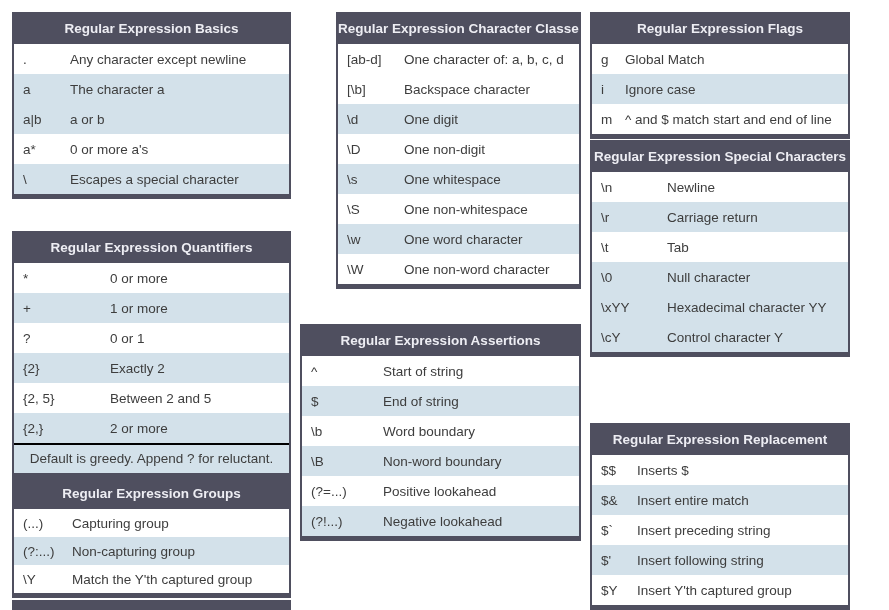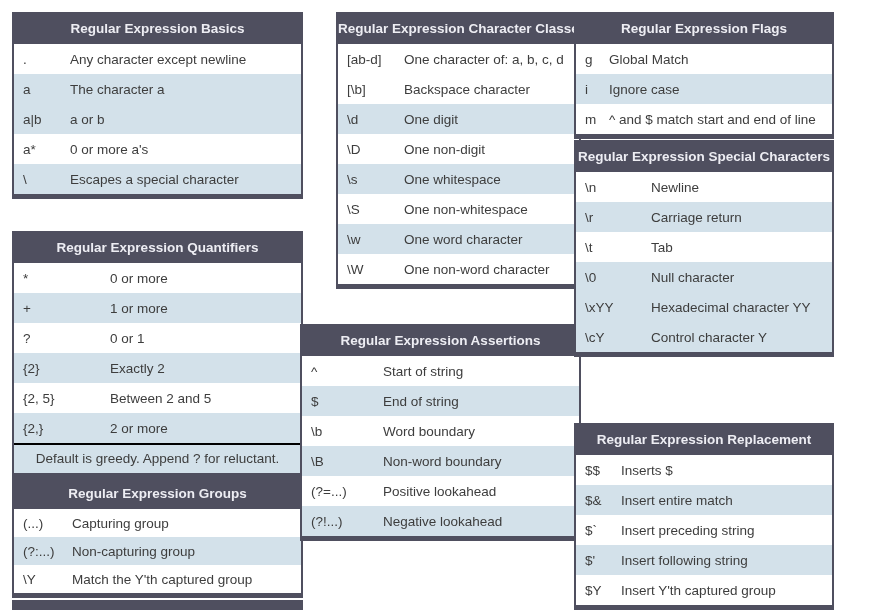--- a/index.html
+++ b/index.html
@@ -10,23 +10,23 @@
   }
   html,body{margin:0;padding:0;}
   body{
     width:889px;height:610px;
     background:#ffffff;
     font-family:"Liberation Sans","DejaVu Sans",sans-serif;
     position:relative;overflow:hidden;
     color:var(--body-txt);
   }
   .col{position:absolute;top:12px;}
-  .col-left{left:12px;width:279px;height:598px;padding-left:12px;}
+  .col-left{left:12px;width:279px;height:598px;}
   .col-mid{left:300px;width:281px;height:598px;}
-  .col-right{left:574px;width:260px;height:598px;}
+  .col-right{left:590px;width:260px;height:598px;}
 
   .rtable{
     position:absolute;left:0;right:0;
     border:2px solid var(--dark);
     border-bottom-width:5px;
     background:#fff;
     box-sizing:border-box;
   }
   .thead{
     height:30px;line-height:30px;

